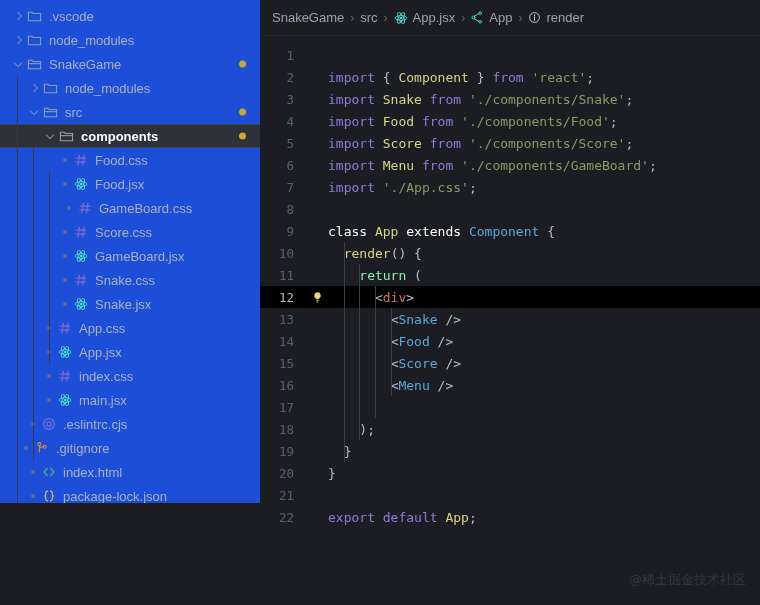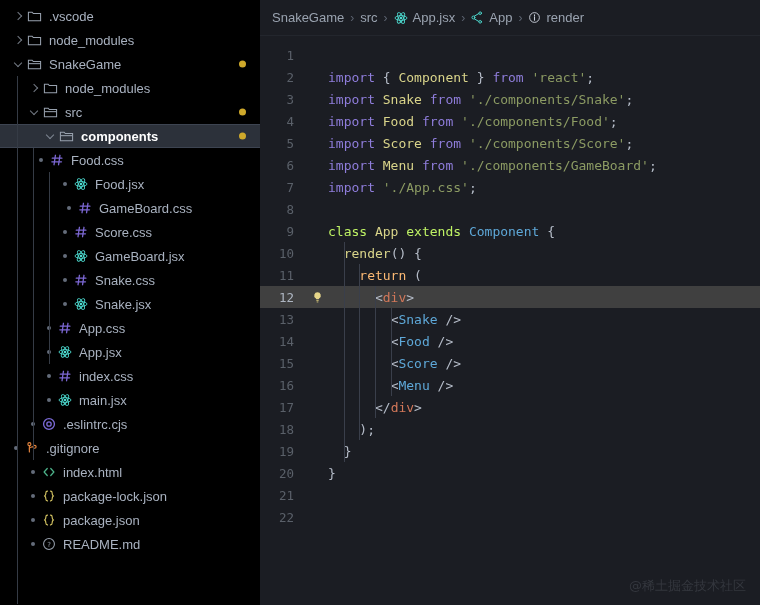--- a/index.html
+++ b/index.html
@@ -6,22 +6,22 @@
   html, body {
     width:760px; height:605px;
     background:#1b1d23;
     font-family:"Liberation Sans", sans-serif;
     overflow:hidden;
   }
   .app { display:flex; width:760px; height:605px; }
 
   
   .sidebar {
-    width:260px; height:605px;
-    background:#000000;
+    width:260px; height:503px;
+    background:#1d4ed8;
     position:relative;
     overflow:hidden;
     flex:0 0 260px;
   }
   .tree { padding-top:4px; }
   .row {
     height:24px;
     display:flex; align-items:center;
     position:relative;
     font-size:13px;
@@ -108,48 +108,48 @@
 
   .code-area { flex:1; position:relative; overflow:hidden; padding-top:8px; }
   .line {
     height:22px;
     display:flex; align-items:center;
     position:relative;
     font-family:"DejaVu Sans Mono", monospace;
     font-size:13px;
     white-space:pre;
   }
-  .line.active { background:#404040; }
+  .line.active { background:#000000; }
   .lnum {
     width:46px; flex:0 0 46px;
     text-align:right; padding-right:12px;
     color:#5a6069; font-size:12.5px;
   }
   .line.active .lnum { color:#aeb6c2; }
   .bulb { width:22px; flex:0 0 22px; display:flex; align-items:center; justify-content:center; }
   .gutter-pad { width:22px; flex:0 0 22px; }
   .ltext { flex:1; position:relative; }
 
   
   .cguide {
     position:absolute; width:1px; background:#3a3f4b;
   }
   .k-import { color:#8f7ddb; }
-  .k-ctrl   { color:#fdba74; }
-  .k-class  { color:#bef264;margin-top:31px; }
+  .k-ctrl   { color:#86efac; }
+  .k-class  { color:#ffffff;margin-top:31px; }
   .id-y { color:#d9d48a; }
   .str  { color:#8c9b63; }
   .punc { color:#b6bdc9; }
   .type { color:#5ea8d8; }
   .tag-html { color:#d3785a; }
   .tag-comp { color:#5ea8d8; }
   .plain { color:#b6bdc9; }
 
   .watermark {
-    position:absolute; right:14px; bottom:10px;
+    position:absolute; right:14px; bottom:16px;
     font-size:13px; color:#34373e;
     font-family:"DejaVu Sans", sans-serif;
     pointer-events:none;
   }
 </style>
 </head>
 <body>
 
 <div class="app">
 
@@ -208,21 +208,21 @@
           <span class="chev down"></span>
           <span class="ficon">
             <svg width="15" height="15" viewBox="0 0 16 16">
               <path d="M1.5 3.5h4l1.2 1.4h7.8v7.6H1.5z" fill="none" stroke="#98a1ae" stroke-width="1.1"></path>
               <path d="M1.6 7.1h12.7" stroke="#98a1ae" stroke-width="1.1"></path>
             </svg>
           </span>
           <span class="rlabel">components</span>
           <span class="mod-dot"></span>
         </div>
-        <div class="row" style="padding-left: 36px; justify-content: center;">
+        <div class="row" style="padding-left: 60px; justify-content: center;">
           <span class="dot-lead"></span>
           <span class="ficon">
             <svg width="14" height="14" viewBox="0 0 16 16">
               <g stroke="#7d68d4" stroke-width="1.5" stroke-linecap="round">
                 <path d="M6.2 2.6 4.6 13.4"></path>
                 <path d="M11.4 2.6 9.8 13.4"></path>
                 <path d="M2.6 5.9h11"></path>
                 <path d="M2.1 10.1h11"></path>
               </g>
             </svg>
@@ -372,21 +372,21 @@
         <div class="row" style="padding-left: 28px;">
           <span class="dot-lead"></span>
           <span class="ficon">
             <svg width="14" height="14" viewBox="0 0 16 16">
               <circle cx="8" cy="8" r="6.2" fill="none" stroke="#7b6ad6" stroke-width="1.5"></circle>
               <circle cx="8" cy="8" r="2.5" fill="none" stroke="#7b6ad6" stroke-width="1.5"></circle>
             </svg>
           </span>
           <span class="rlabel">.eslintrc.cjs</span>
         </div>
-        <div class="row" style="padding-left: 11px;">
+        <div class="row" style="padding-left: 21px;">
           <span class="dot-lead"></span>
           <span class="ficon">
             <svg width="14" height="14" viewBox="0 0 16 16">
               <g fill="none" stroke="#e0823d" stroke-width="1.35" stroke-linecap="round">
                 <circle cx="5" cy="3.6" r="1.7"></circle>
                 <circle cx="11" cy="6.6" r="1.7"></circle>
                 <path d="M5 5.3v7.3"></path>
                 <path d="M5 9.2c0-1.6 1.4-2.6 4.5-2.6"></path>
               </g>
             </svg>
@@ -511,26 +511,26 @@
         <div class="line"><span class="lnum">11</span><span class="gutter-pad"></span><span class="ltext"><span class="plain">    </span><span class="k-ctrl">return</span><span class="punc"> (</span></span></div>
         <div class="line active"><span class="lnum">12</span><span class="bulb"><svg width="13" height="13" viewBox="0 0 16 16">
               <path d="M8 1.6a4 4 0 0 0-2.3 7.3c.5.4.7.8.8 1.3h3a2.6 2.6 0 0 1 .8-1.3A4 4 0 0 0 8 1.6z" fill="#e6d68a"></path>
               <rect x="6.5" y="11" width="3" height="1.5" rx=".5" fill="#b9ad6e"></rect>
               <rect x="6.8" y="13" width="2.4" height="1.2" rx=".6" fill="#b9ad6e"></rect>
             </svg></span><span class="ltext"><span class="plain">      </span><span class="punc">&lt;</span><span class="tag-html">div</span><span class="punc">&gt;</span></span></div>
         <div class="line"><span class="lnum">13</span><span class="gutter-pad"></span><span class="ltext"><span class="plain">        </span><span class="punc">&lt;</span><span class="tag-comp">Snake</span><span class="punc"> /&gt;</span></span></div>
         <div class="line"><span class="lnum">14</span><span class="gutter-pad"></span><span class="ltext"><span class="plain">        </span><span class="punc">&lt;</span><span class="tag-comp">Food</span><span class="punc"> /&gt;</span></span></div>
         <div class="line"><span class="lnum">15</span><span class="gutter-pad"></span><span class="ltext"><span class="plain">        </span><span class="punc">&lt;</span><span class="tag-comp">Score</span><span class="punc"> /&gt;</span></span></div>
         <div class="line"><span class="lnum">16</span><span class="gutter-pad"></span><span class="ltext"><span class="plain">        </span><span class="punc">&lt;</span><span class="tag-comp">Menu</span><span class="punc"> /&gt;</span></span></div>
-        <div class="line"><span class="lnum">17</span><span class="gutter-pad"></span><span class="ltext"><span class="plain">      </span><span class="punc">&lt;/</span><span class="tag-html">div</span><span class="punc">&gt;</span></span></div>
+        <div class="line"><span class="lnum">17</span><span class="gutter-pad"></span></div>
         <div class="line"><span class="lnum">18</span><span class="gutter-pad"></span><span class="ltext"><span class="punc">    );</span></span></div>
         <div class="line"><span class="lnum">19</span><span class="gutter-pad"></span><span class="ltext"><span class="punc">  }</span></span></div>
         <div class="line"><span class="lnum">20</span><span class="gutter-pad"></span><span class="ltext"><span class="punc">}</span></span></div>
         <div class="line"><span class="lnum">21</span><span class="gutter-pad"></span><span class="ltext"></span></div>
-        <div class="line"><span class="lnum">22</span><span class="gutter-pad"></span></div>
+        <div class="line"><span class="lnum">22</span><span class="gutter-pad"></span><span class="ltext"><span class="k-import">export</span><span class="plain"> </span><span class="k-import">default</span><span class="plain"> </span><span class="id-y">App</span><span class="punc">;</span></span></div>
         <div class="cguide" style="left: 83.64px; top: 206px; height: 220px;"></div>
         <div class="cguide" style="left: 99.28px; top: 228px; height: 176px;"></div>
         <div class="cguide" style="left: 114.92px; top: 250px; height: 132px;"></div>
         <div class="cguide" style="left: 130.56px; top: 272px; height: 88px;"></div>
       </div>
 
     <div class="watermark">@稀土掘金技术社区</div>
   </div>
 </div>
 

